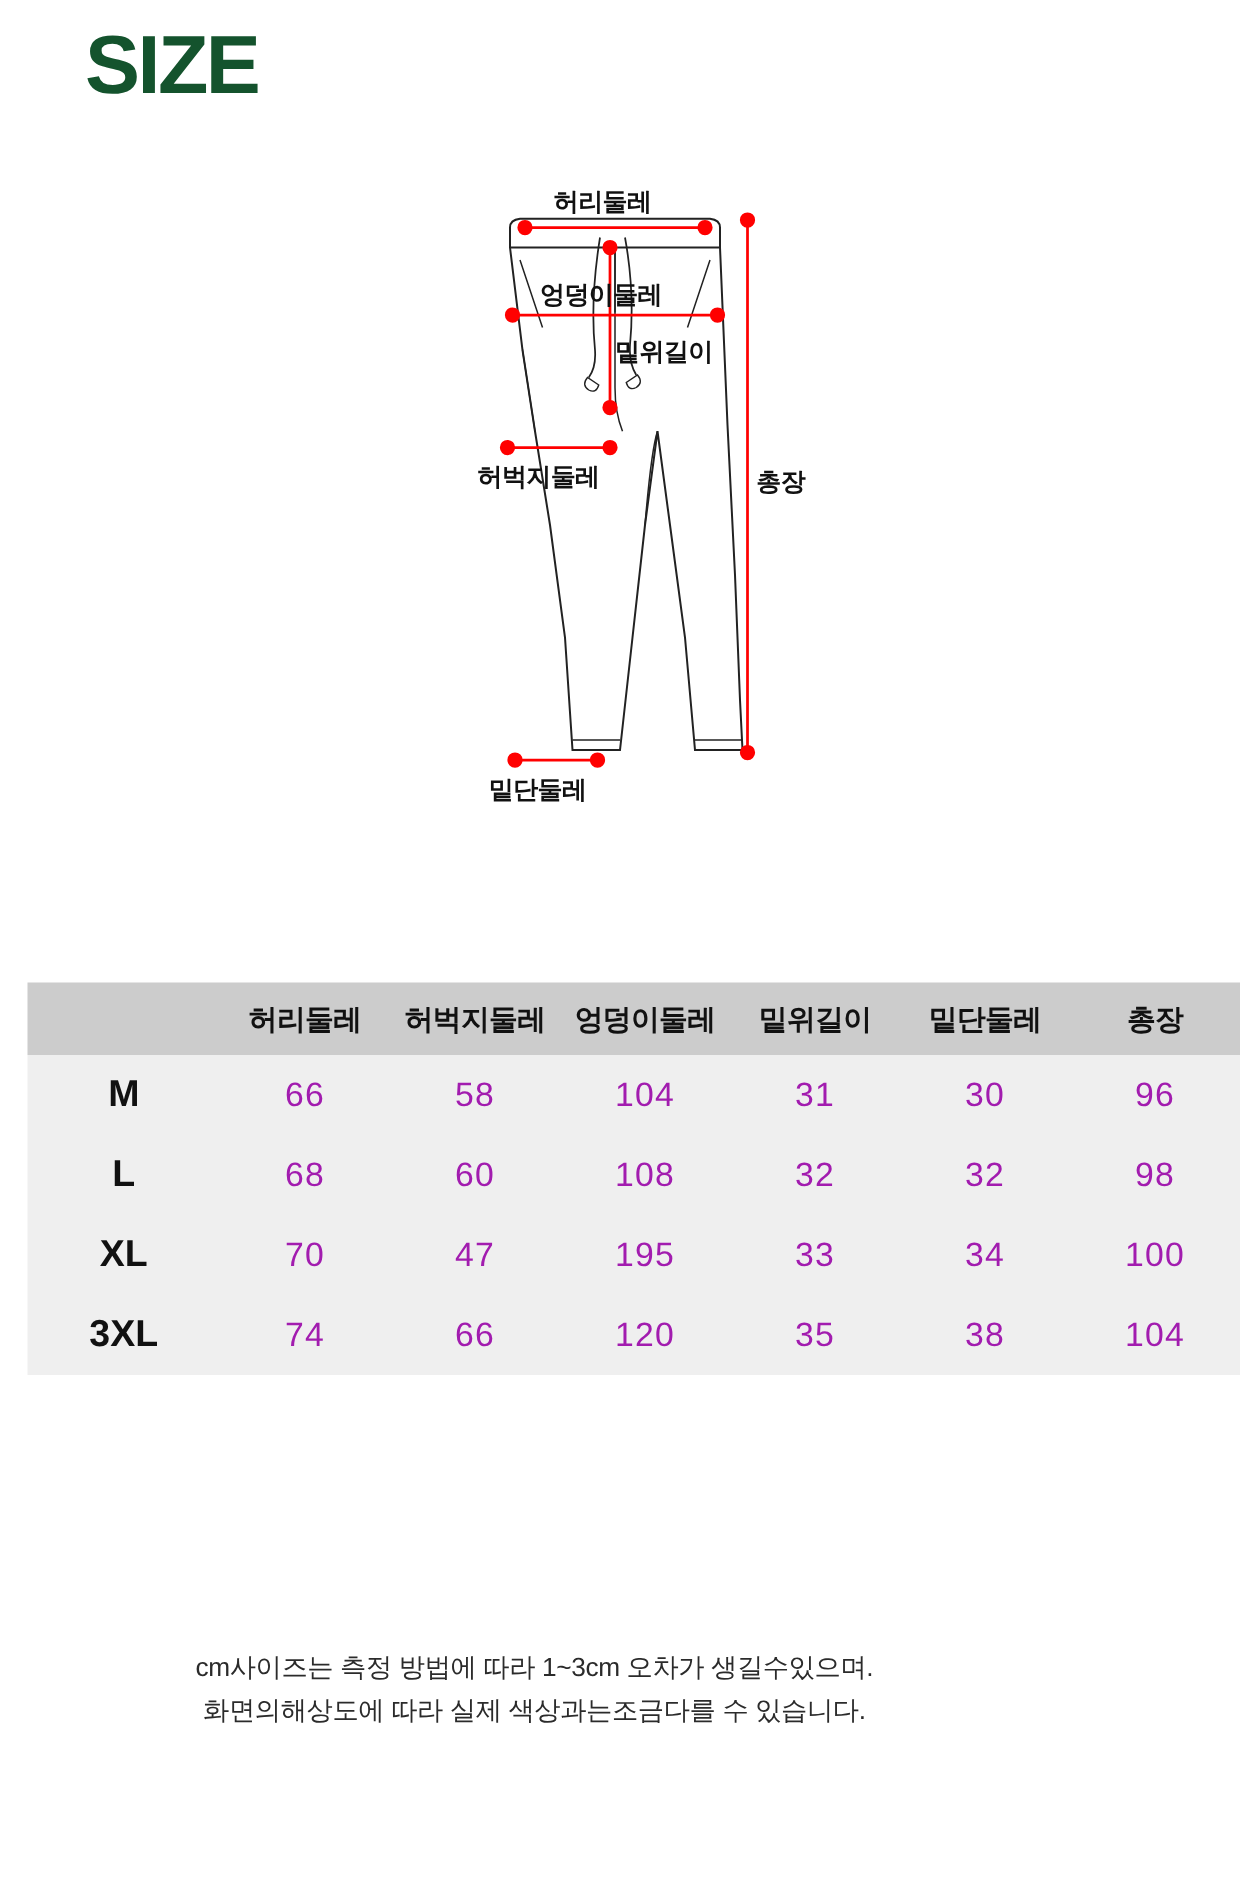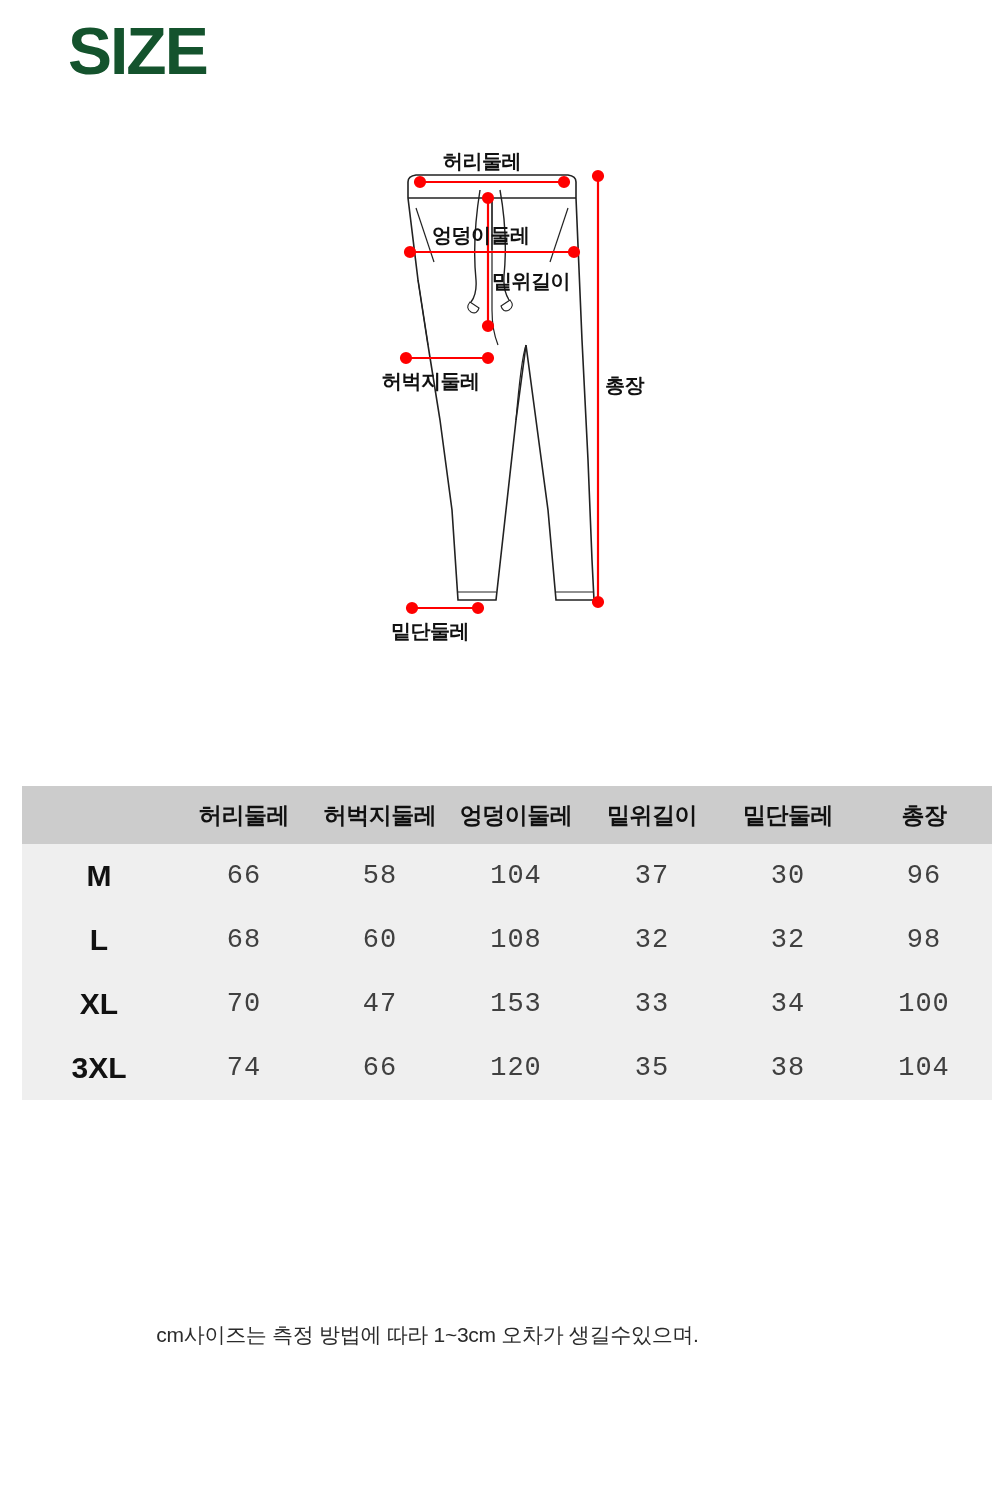--- a/index.html
+++ b/index.html
@@ -76,22 +76,22 @@
     font-weight: 700;
     height: 56px;
     letter-spacing: -0.5px;
   }
   .size-table tbody tr {
     background: #efefef;
   }
   .size-table tbody td {
     height: 62px;
     font-size: 27px;
-    color: #404040;
-    font-family: Liberation Mono, monospace;
+    color: #a21caf;
+    font-family: Liberation Sans, sans-serif;
     letter-spacing: 1px;
   }
   .size-table tbody td.size-name {
     font-size: 30px;
     font-weight: 700;
     color: #111111;
     font-family: "Liberation Sans", sans-serif;
     letter-spacing: 0;
   }
   .col-size { width: 152px; }
@@ -192,49 +192,50 @@
       <th class="col-d">밑단둘레</th>
       <th class="col-d">총장</th>
     </tr>
   </thead>
   <tbody>
     <tr>
       <td class="size-name">M</td>
       <td>66</td>
       <td>58</td>
       <td>104</td>
-      <td>37</td>
+      <td>31</td>
       <td>30</td>
       <td>96</td>
     </tr>
     <tr>
       <td class="size-name">L</td>
       <td>68</td>
       <td>60</td>
       <td>108</td>
       <td>32</td>
       <td>32</td>
       <td>98</td>
     </tr>
     <tr>
       <td class="size-name">XL</td>
       <td>70</td>
       <td>47</td>
-      <td>153</td>
+      <td>195</td>
       <td>33</td>
       <td>34</td>
       <td>100</td>
     </tr>
     <tr>
       <td class="size-name">3XL</td>
       <td>74</td>
       <td>66</td>
       <td>120</td>
       <td>35</td>
       <td>38</td>
       <td>104</td>
     </tr>
   </tbody>
 </table>
 
 <div class="note">
   <div>cm사이즈는 측정 방법에 따라 1~3cm 오차가 생길수있으며.</div>
+  <div>화면의해상도에 따라 실제 색상과는조금다를 수 있습니다.</div>
 </div>
 
 </body></html>

